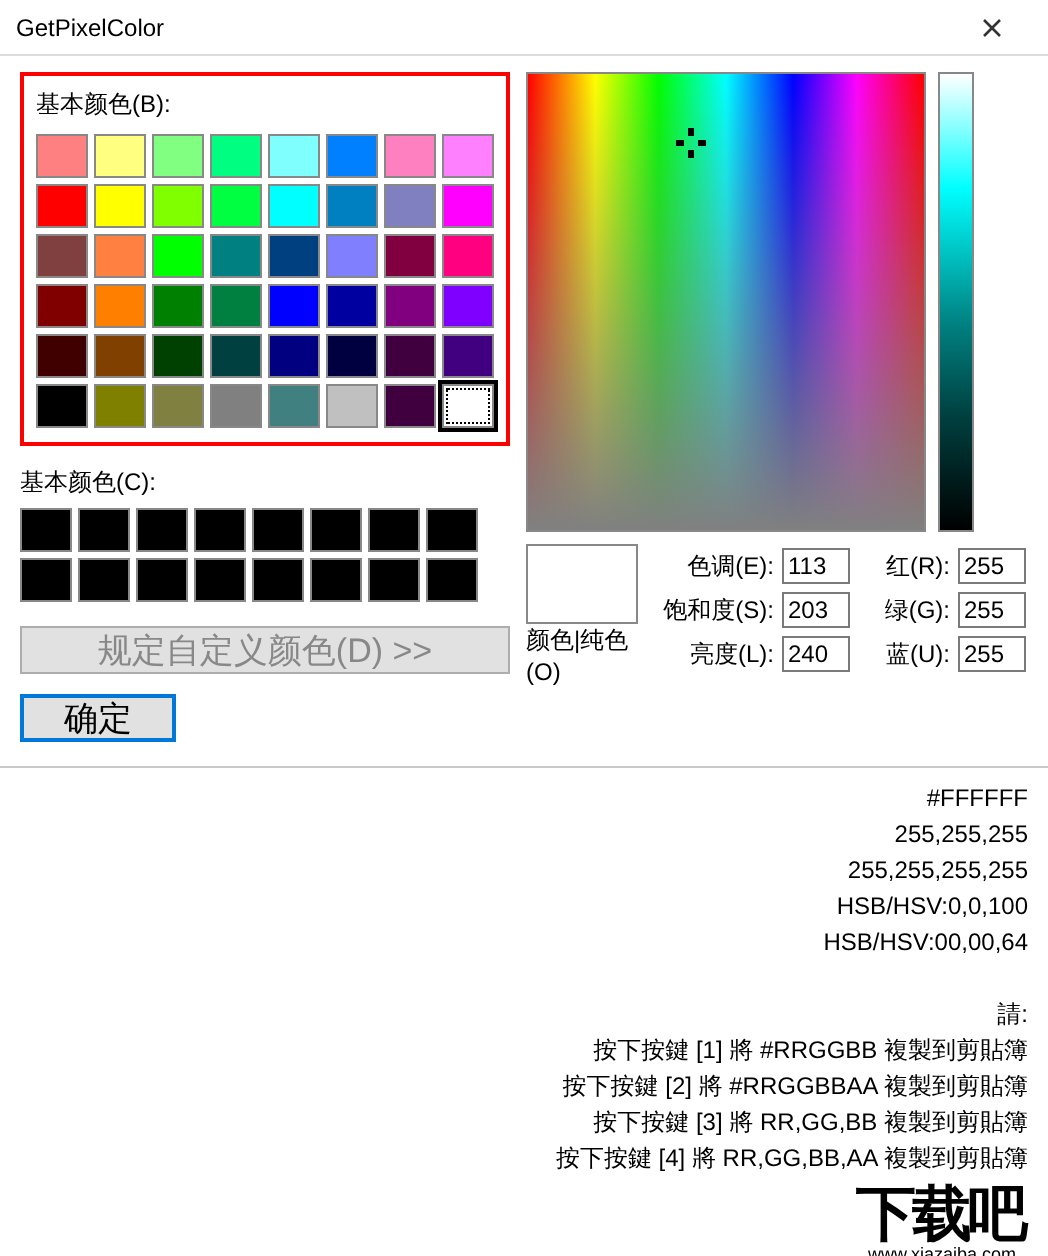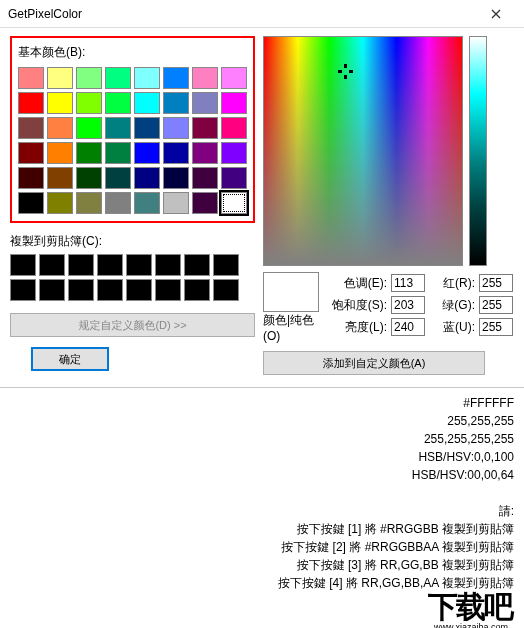--- a/index.html
+++ b/index.html
@@ -64,32 +64,32 @@
     display: grid;
     grid-template-columns: repeat(8, 26px);
     grid-auto-rows: 22px;
     gap: 3px;
     margin-top: 3px;
   }
 
   .btn {
     background: #e1e1e1;
     border: 1px solid #adadad;
-    font-size: 11px;
+    font-size: 17px;
     height: 24px;
     display: inline-flex;
     align-items: center;
     justify-content: center;
     cursor: default;
   }
   .btn.wide { width: 100%; }
   .btn.disabled { color: #888; }
   .btn.primary { border: 2px solid #0078d7; background:#e1e1e1; }
 
-  .ok-cancel { display: flex; gap: 8px; margin-top: 10px; margin-left: 21px; }
+  .ok-cancel { display: flex; gap: 8px; margin-top: 10px; }
   .ok-cancel .btn { width: 78px; }
 
   
   .gradient-wrap { display: flex; gap: 6px; }
   .gradient-box {
     width: 200px; height: 230px;
     position: relative;
     border: 1px solid #888;
     background:
       linear-gradient(to bottom, rgba(128,128,128,0) 0%, rgba(128,128,128,1) 100%),
@@ -228,21 +228,21 @@
             <div class="swatch" style="background: rgb(128, 128, 0);"></div>
             <div class="swatch" style="background: rgb(128, 128, 64);"></div>
             <div class="swatch" style="background: rgb(128, 128, 128);"></div>
             <div class="swatch" style="background: rgb(64, 128, 128);"></div>
             <div class="swatch" style="background: rgb(192, 192, 192);"></div>
             <div class="swatch" style="background: rgb(64, 0, 64);"></div>
             <div class="swatch selected" style="background: rgb(255, 255, 255);"></div>
           </div>
       </div>
 
-      <div class="group-label" style="margin-top:10px">複製到剪貼簿(C):</div>
+      <div class="group-label" style="margin-top:10px">基本颜色(C):</div>
       <div class="custom-grid" id="custom-grid">
           <div class="swatch" style="background: rgb(0, 0, 0);"></div>
           <div class="swatch" style="background: rgb(0, 0, 0);"></div>
           <div class="swatch" style="background: rgb(0, 0, 0);"></div>
           <div class="swatch" style="background: rgb(0, 0, 0);"></div>
           <div class="swatch" style="background: rgb(0, 0, 0);"></div>
           <div class="swatch" style="background: rgb(0, 0, 0);"></div>
           <div class="swatch" style="background: rgb(0, 0, 0);"></div>
           <div class="swatch" style="background: rgb(0, 0, 0);"></div>
           <div class="swatch" style="background: rgb(0, 0, 0);"></div>
@@ -290,23 +290,20 @@
           <label>绿(G):</label>
           <input value="255" style="">
 
           <label>亮度(L):</label>
           <input value="240" style="">
           <label>蓝(U):</label>
           <input value="255" style="">
         </div>
       </div>
 
-      <div class="add-btn-row">
-        <div class="btn" style="width:222px">添加到自定义颜色(A)</div>
-      </div>
     </div>
   </div>
 </div>
 
 <div class="divider"></div>
 
 <div class="info-block">
   <p>#FFFFFF</p>
   <p>255,255,255</p>
   <p>255,255,255,255</p>

